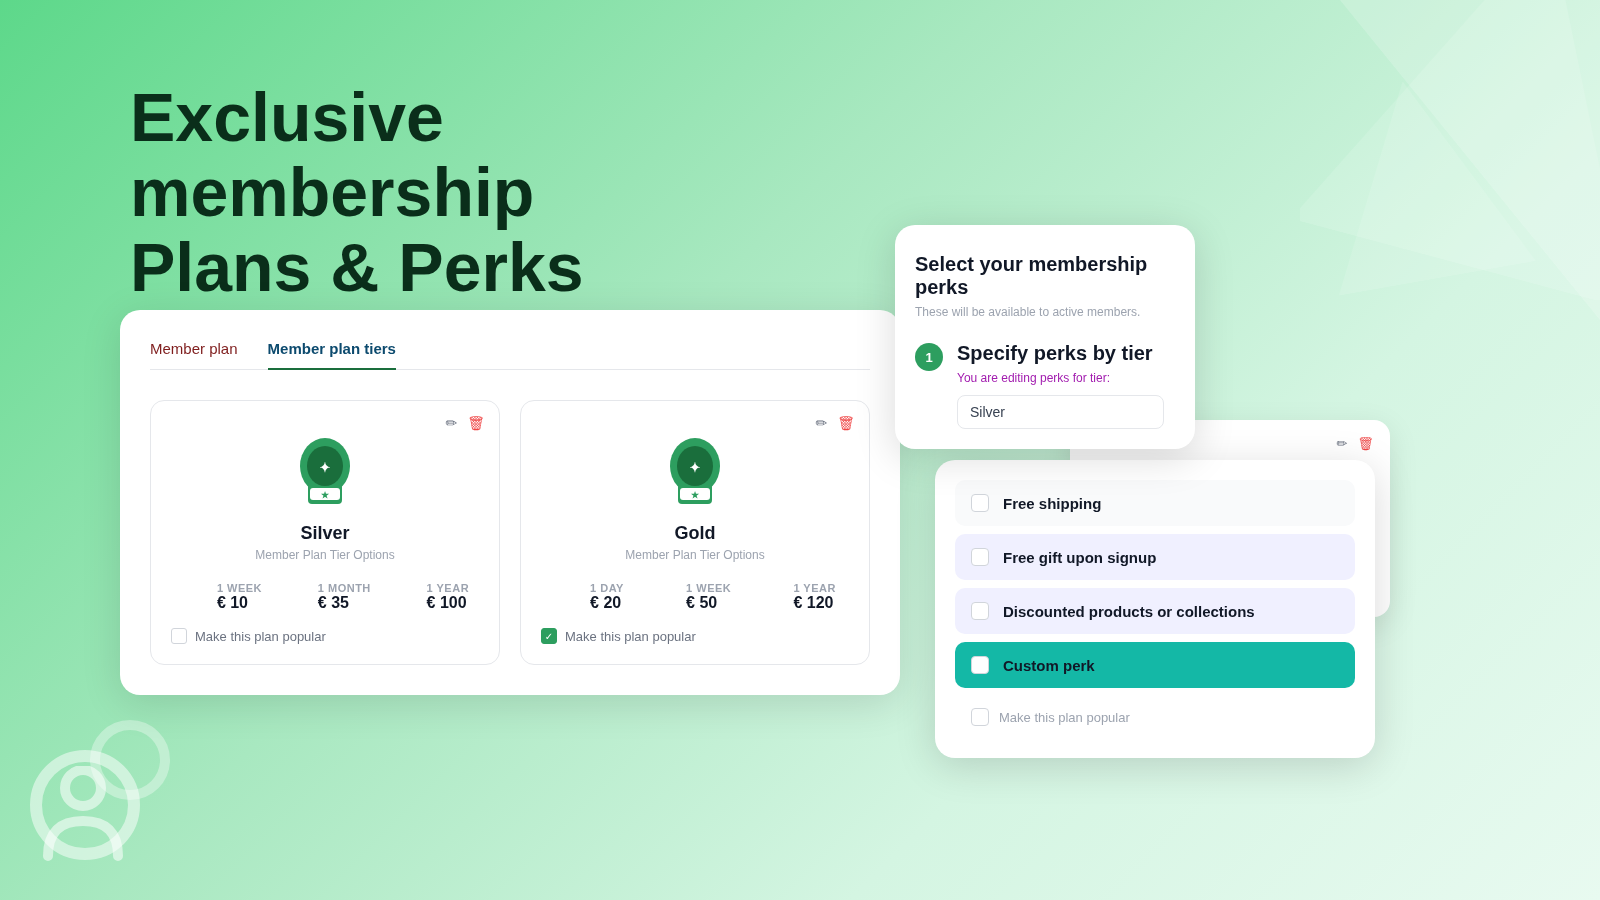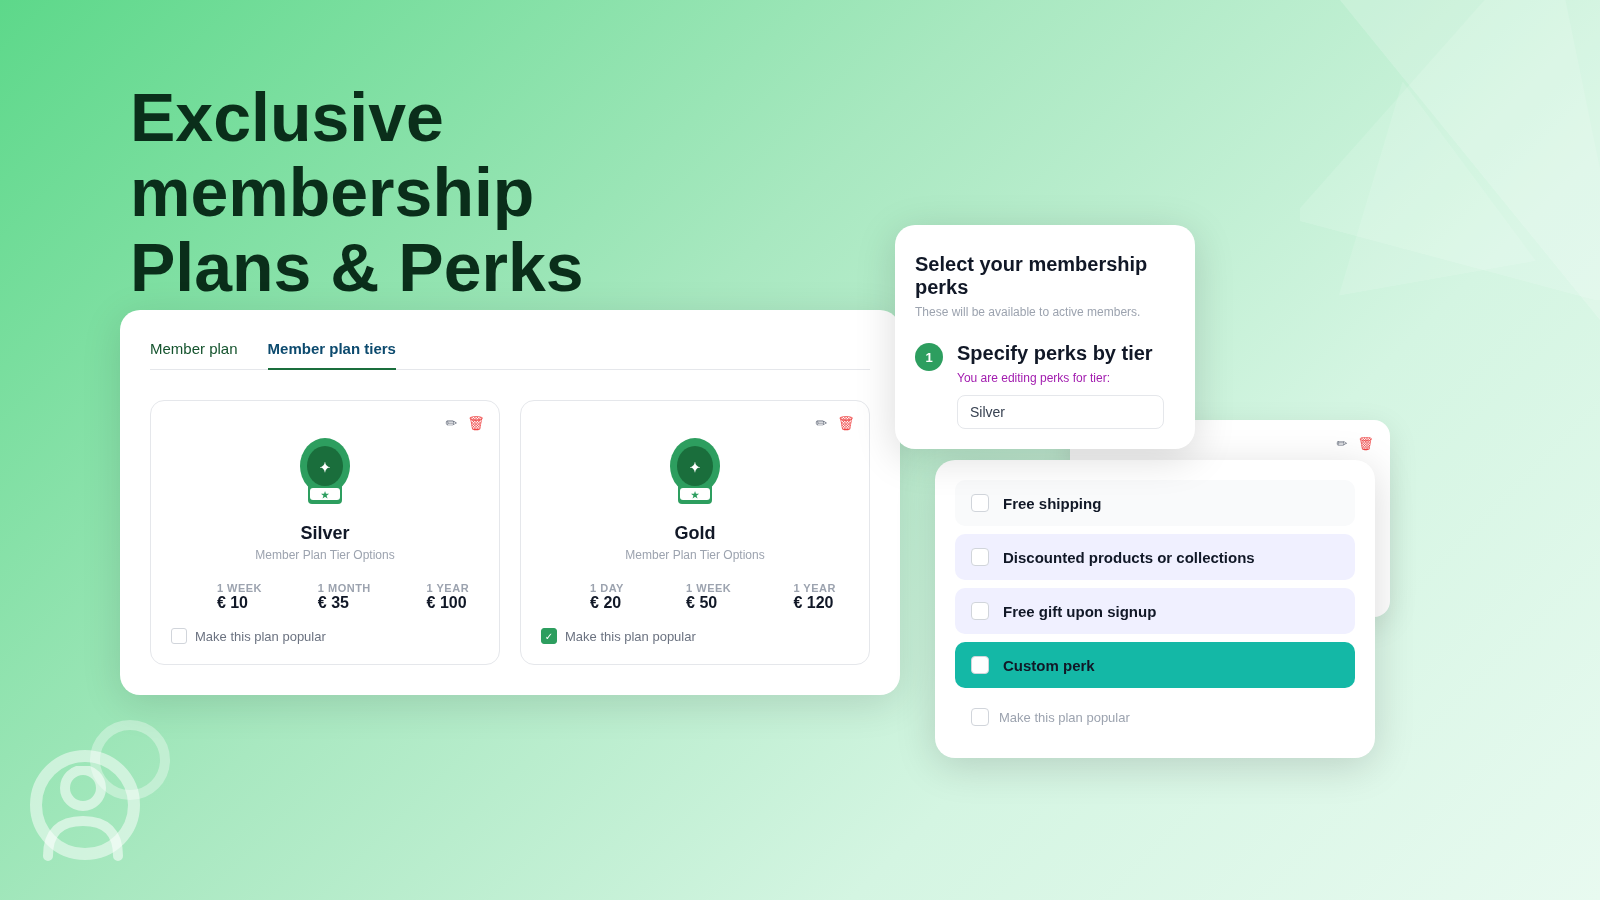--- a/index.html
+++ b/index.html
@@ -90,21 +90,21 @@
     }
     .tabs {
       display: flex;
       gap: 30px;
       margin-bottom: 30px;
       border-bottom: 1px solid #e5e7eb;
       padding-bottom: 0;
     }
     .tab {
       font-size: 15px;
-      color: #14532d;
+      color: #7f1d1d;
       padding-bottom: 12px;
       cursor: pointer;
       position: relative;
     }
     .tab.active {
       color: #0c4a6e;
       font-weight: 600;
     }
     .tab.active::after {
       content: '';
@@ -455,25 +455,25 @@
   </div>
 </div>
 
 <div class="perks-card-2">
   <div class="perk-item" style="background:#f9fafb;">
     <div class="perk-checkbox"></div>
     <span>Free shipping</span>
   </div>
   <div class="perk-item">
     <div class="perk-checkbox"></div>
-    <span>Discounted products or collections</span>
+    <span>Free gift upon signup</span>
   </div>
   <div class="perk-item">
     <div class="perk-checkbox"></div>
-    <span>Free gift upon signup</span>
+    <span>Discounted products or collections</span>
   </div>
   <div class="perk-item">
     <div class="perk-checkbox"></div>
     <span>Custom perk</span>
   </div>
   <div class="bottom-bar">
     <div class="perk-checkbox"></div>
     <span>Make this plan popular</span>
   </div>
 </div>

